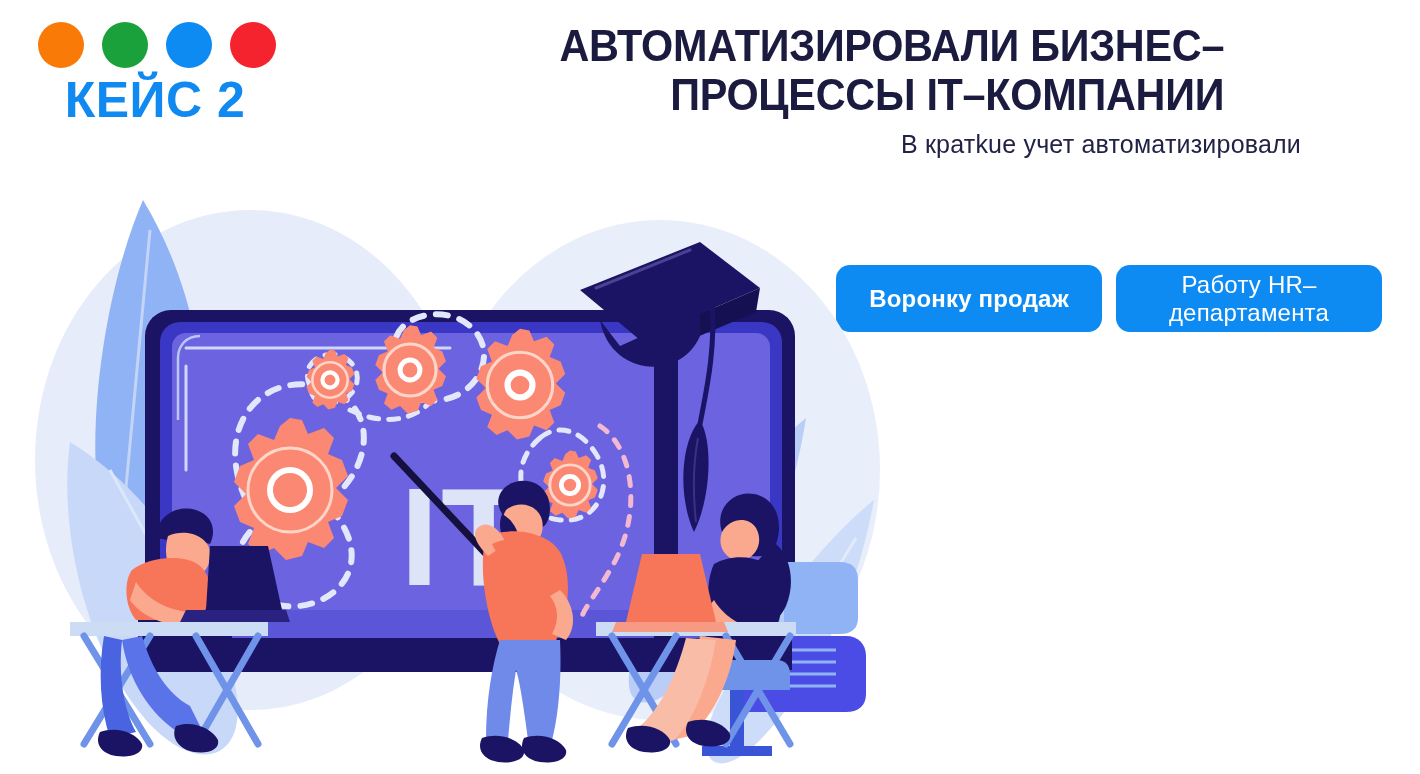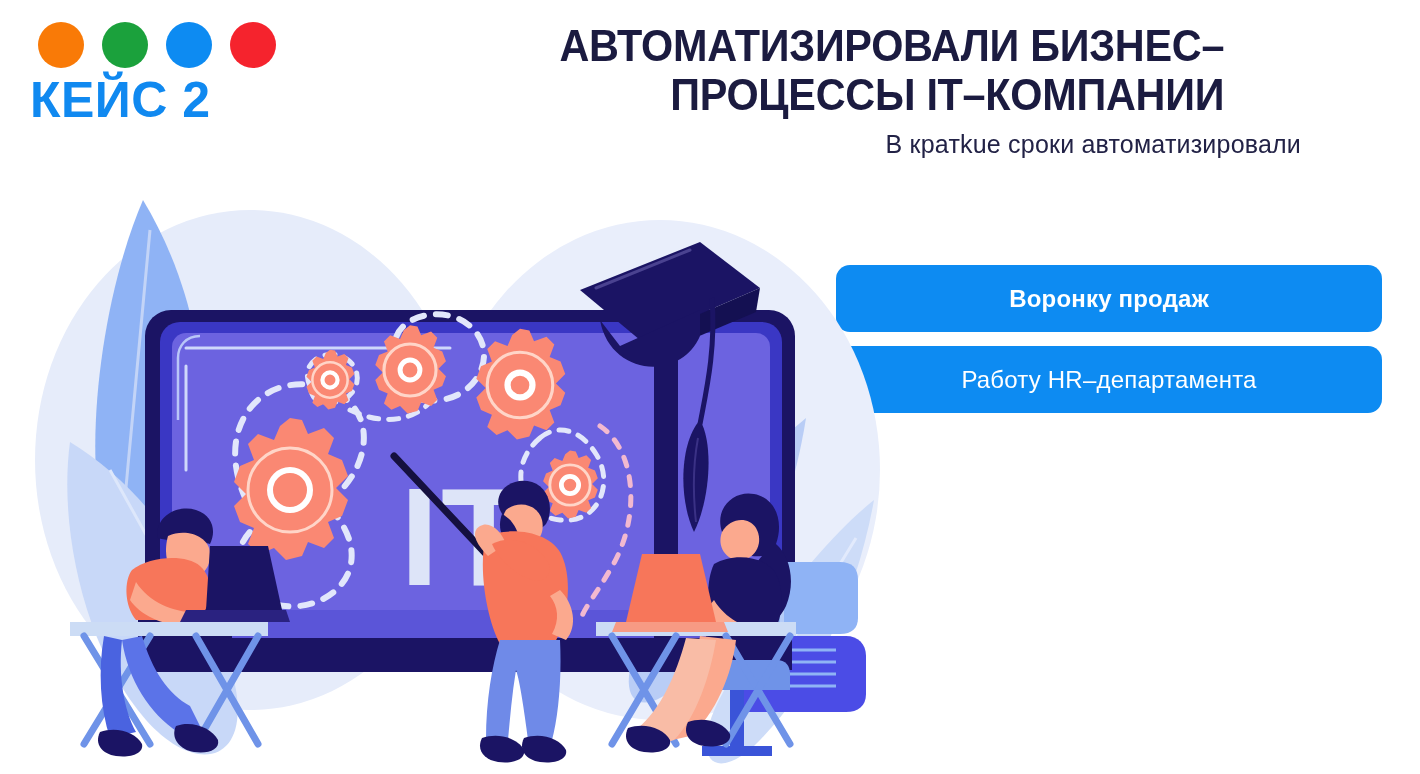--- a/index.html
+++ b/index.html
@@ -21,20 +21,21 @@
   
   #header {
     position: absolute;
     left: 0; top: 0;
     width: 1420px; height: 180px;
   }
   #logo-block {
     position: absolute;
     left: 30px; top: 22px;
     width: 250px;
+    text-align: center;
   }
   #logo-dots {
     display: flex;
     gap: 18px;
     padding-left: 8px;
   }
   .logo-dot {
     width: 46px; height: 46px;
     border-radius: 50%;
   }
@@ -69,21 +70,21 @@
     letter-spacing: 0.2px;
     white-space: nowrap;
   }
 
   
   #actions {
     position: absolute;
     left: 836px; top: 265px;
     width: 546px;
     display: flex;
-    flex-direction: column;
+    flex-direction: row;
     gap: 14px;
   }
   .action-btn {
     height: 67px;
     border-radius: 14px;
     display: flex;
     align-items: center;
     justify-content: center;
     color: #ffffff;
     font-size: 24px;
@@ -118,21 +119,21 @@
         <span class="logo-dot" style="background:#1ba13c"></span>
         <span class="logo-dot" style="background:#0d8bf2"></span>
         <span class="logo-dot" style="background:#f5232d"></span>
       </div>
       <div id="logo-title" style="color:#1089f0">КЕЙС 2</div>
     </div>
 
     <div id="headline-block">
       <div class="headline-line" style="color:#1b1b40">АВТОМАТИЗИРОВАЛИ БИЗНЕС–</div>
       <div class="headline-line" style="color:#1b1b40">ПРОЦЕССЫ IT–КОМПАНИИ</div>
-      <div id="subtitle" style="color:#222246">В кратkue сроки автоматизировали</div>
+      <div id="subtitle" style="color:#222246">В кратkue учет автоматизировали</div>
     </div>
 
   </div>
 
   <div id="actions">
     <button class="action-btn bold" style="background:#0d8bf2">Воронку продаж</button>
     <button class="action-btn regular" style="background:#0d8bf2">Работу HR–департамента</button>
   </div>
 
   <div id="illustration">

